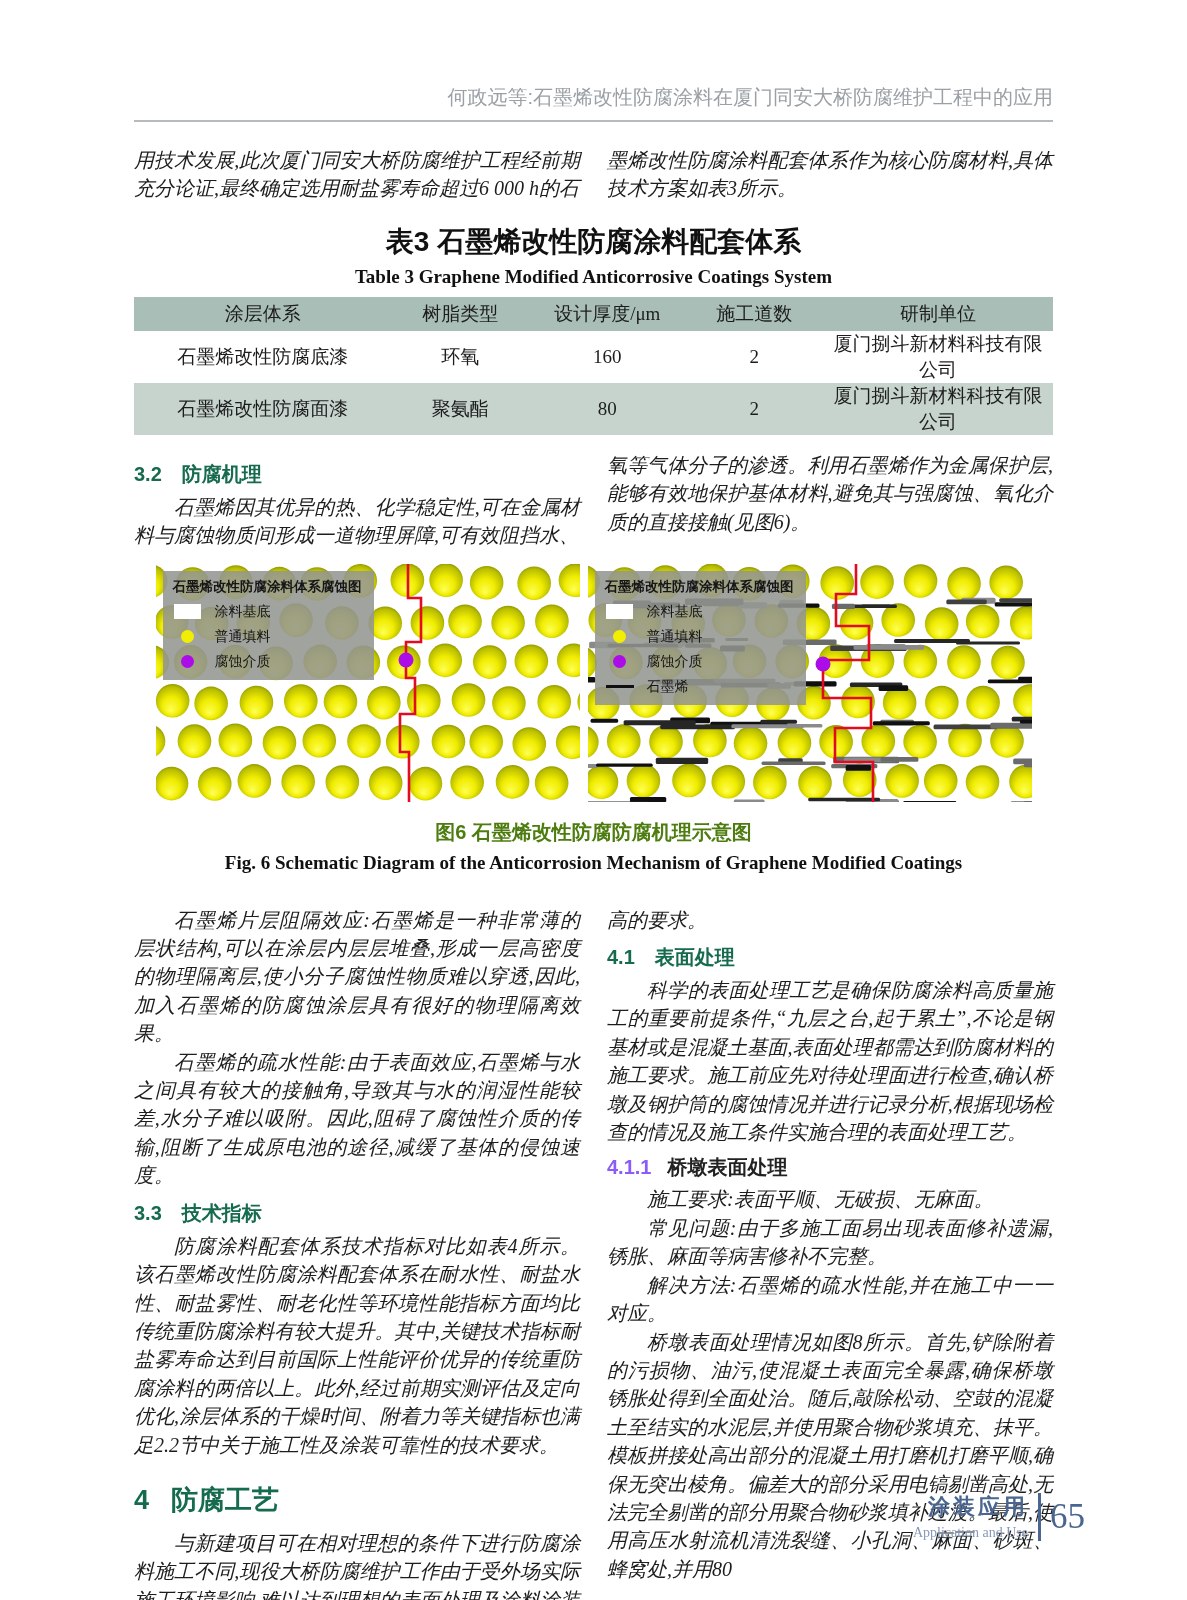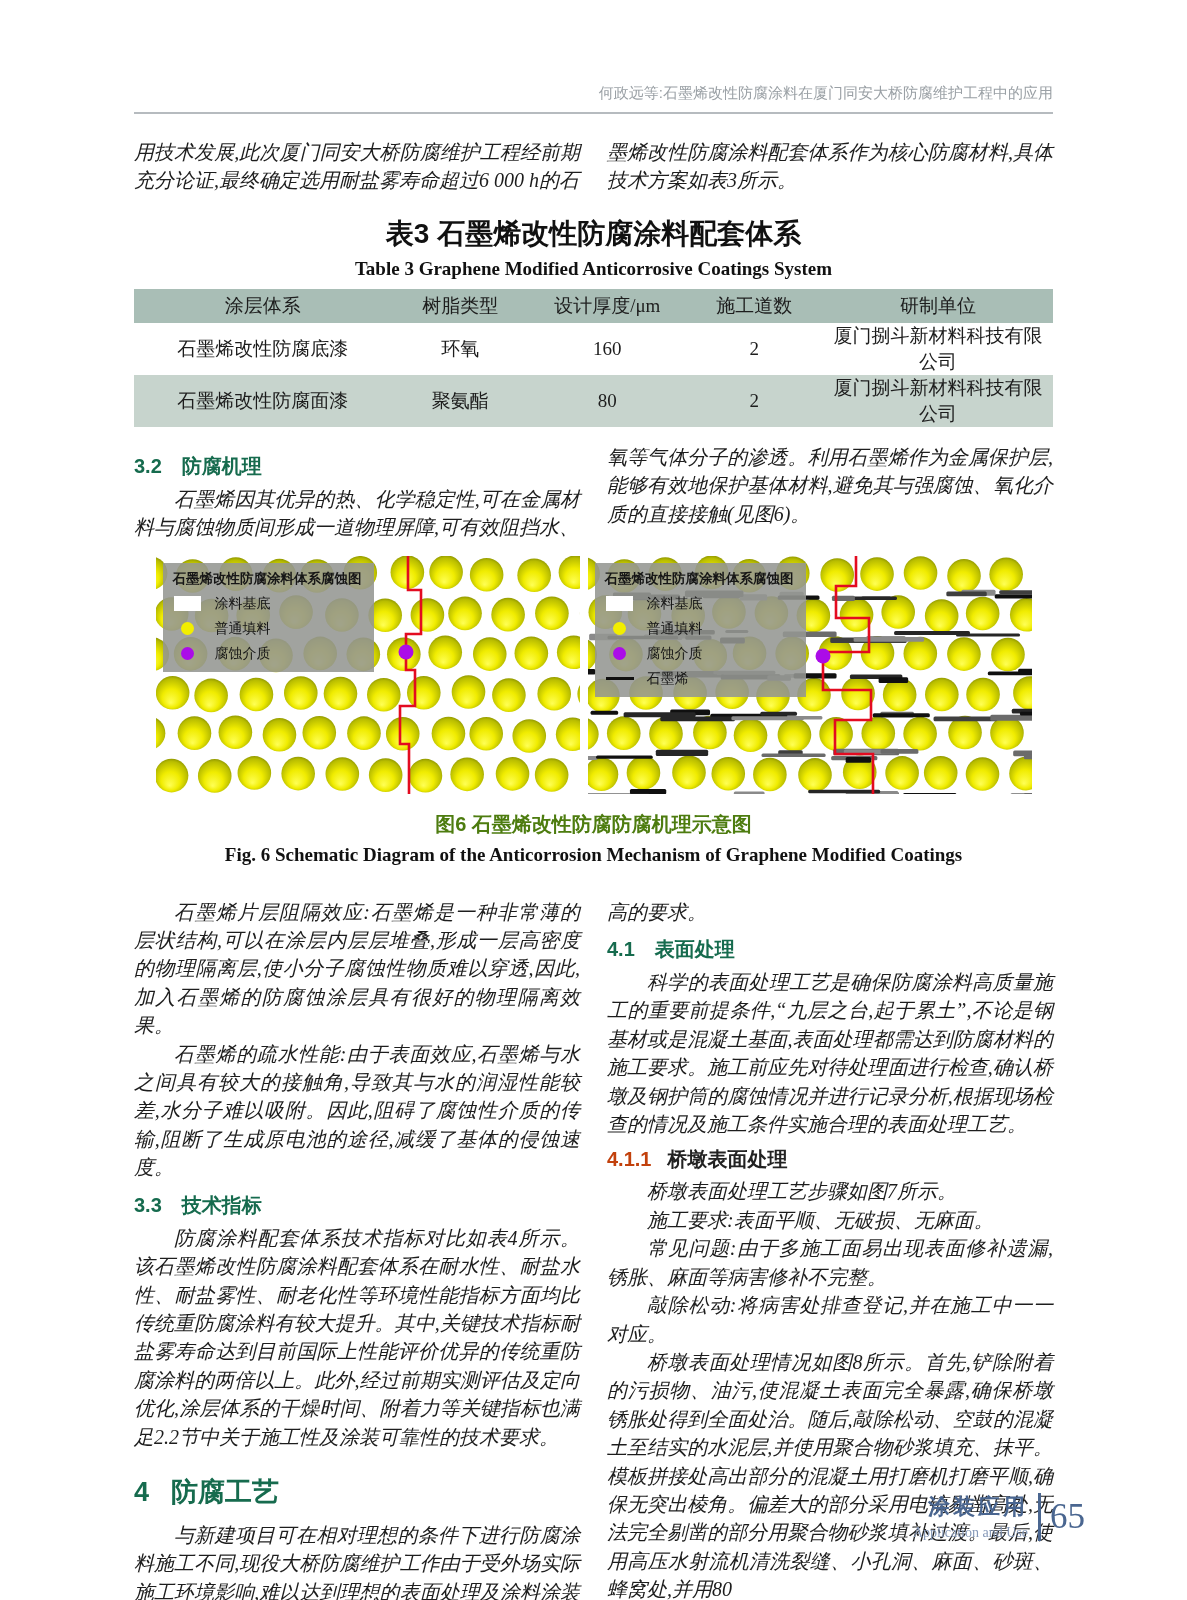--- a/index.html
+++ b/index.html
@@ -4,21 +4,21 @@
 <style>
   html,body{margin:0;padding:0;background:#e8e8e8;}
   .page{
     width:1187px;height:1600px;margin:0 auto;background:#ffffff;
     position:relative;box-sizing:border-box;padding:84px 134px 0 134px;
     font-family:"Liberation Serif","DejaVu Serif",serif;color:#1d1d1d;
     overflow:hidden;
   }
   
   .runhead{
-    text-align:right;color:#9aa0a5;font-size:15px;
+    text-align:right;color:#9aa0a5;font-size:20px;
     font-family:"Liberation Sans","DejaVu Sans",sans-serif;
     padding-bottom:9px;border-bottom:2px solid #b6bbbf;
   }
   
   .cols{display:flex;gap:27px;}
   .col{width:446px;}
   p.body{font-size:20px;line-height:28.4px;text-align:justify;margin:0;font-style:italic;}
   p.ind{text-indent:2em;}
   .intro{margin-top:24px;}
   
@@ -36,21 +36,21 @@
   
   .h2{
     font-family:"Liberation Sans","DejaVu Sans",sans-serif;font-weight:bold;
     font-size:20px;color:#166b4e;margin:8px 0 4px 0;line-height:30px;
   }
   .h2 .num{margin-right:20px;}
   .h3{
     font-family:"Liberation Sans","DejaVu Sans",sans-serif;font-weight:bold;
     font-size:20px;margin:6px 0 3px 0;line-height:30px;color:#222;
   }
-  .h3 .num{color:#c2410c;margin-right:16px;}
+  .h3 .num{color:#8b5cf6;margin-right:16px;}
   .h1{
     font-family:"Liberation Sans","DejaVu Sans",sans-serif;font-weight:bold;
     font-size:27px;color:#166b4e;margin:24px 0 12px 0;line-height:34px;
   }
   .h1 .num{margin-right:22px;}
   .secrow{margin-top:16px;}
   
   .fig-row{display:flex;gap:8px;justify-content:center;margin-top:14px;}
   .diagram{position:relative;background:#fff;}
   .diagram svg{display:block;}
@@ -456,24 +456,23 @@
     </div>
     <div class="col">
       <p class="body">高的要求。</p>
       <div class="h2">
         <span class="num">4.1</span><span>表面处理</span>
       </div>
       <p class="body ind">科学的表面处理工艺是确保防腐涂料高质量施工的重要前提条件,“九层之台,起于累土”,不论是钢基材或是混凝土基面,表面处理都需达到防腐材料的施工要求。施工前应先对待处理面进行检查,确认桥墩及钢护筒的腐蚀情况并进行记录分析,根据现场检查的情况及施工条件实施合理的表面处理工艺。</p>
       <div class="h3">
         <span class="num">4.1.1</span><span>桥墩表面处理</span>
       </div>
-      <p class="body ind">桥墩表面处理工艺步骤如图7所示。</p>
       <p class="body ind">施工要求:表面平顺、无破损、无麻面。</p>
       <p class="body ind">常见问题:由于多施工面易出现表面修补遗漏,锈胀、麻面等病害修补不完整。</p>
-      <p class="body ind">敲除松动:将病害处排查登记,并在施工中一一对应。</p>
+      <p class="body ind">解决方法:石墨烯的疏水性能,并在施工中一一对应。</p>
       <p class="body ind">桥墩表面处理情况如图8所示。首先,铲除附着的污损物、油污,使混凝土表面完全暴露,确保桥墩锈胀处得到全面处治。随后,敲除松动、空鼓的混凝土至结实的水泥层,并使用聚合物砂浆填充、抹平。模板拼接处高出部分的混凝土用打磨机打磨平顺,确保无突出棱角。偏差大的部分采用电镐剔凿高处,无法完全剔凿的部分用聚合物砂浆填补过渡。最后,使用高压水射流机清洗裂缝、小孔洞、麻面、砂斑、蜂窝处,并用80</p>
     </div>
   </div>
 
   <div class="footer">
     <div class="f-labels">
       <div class="f-cn">涂装应用</div>
       <div class="f-en">Application and Use</div>
     </div>
     <div class="f-bar"></div>

